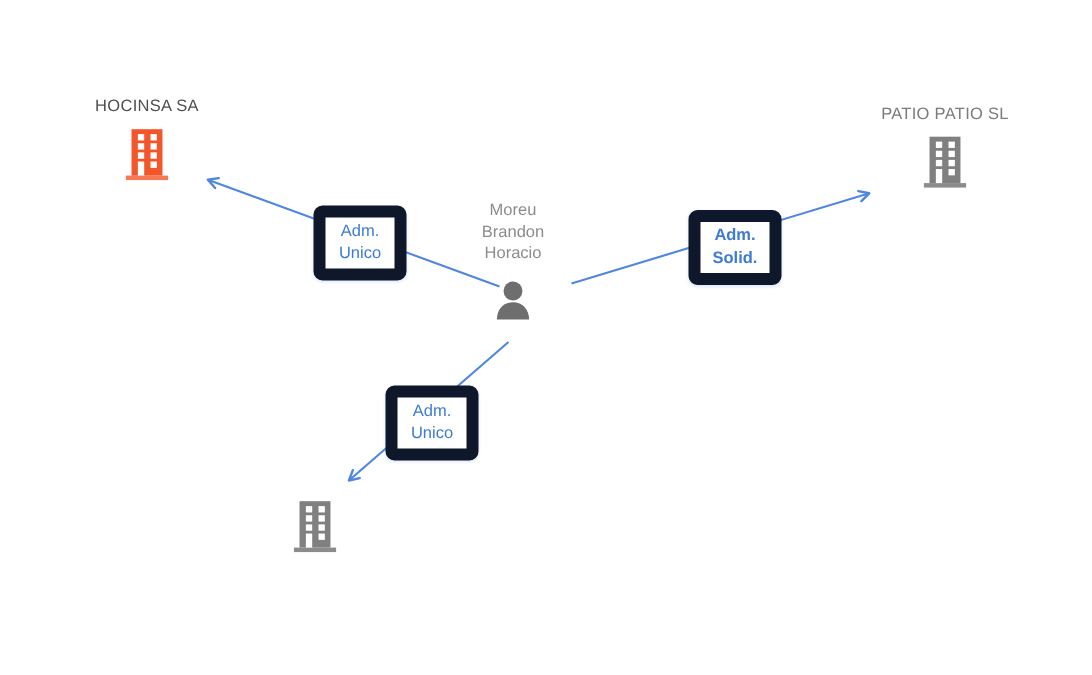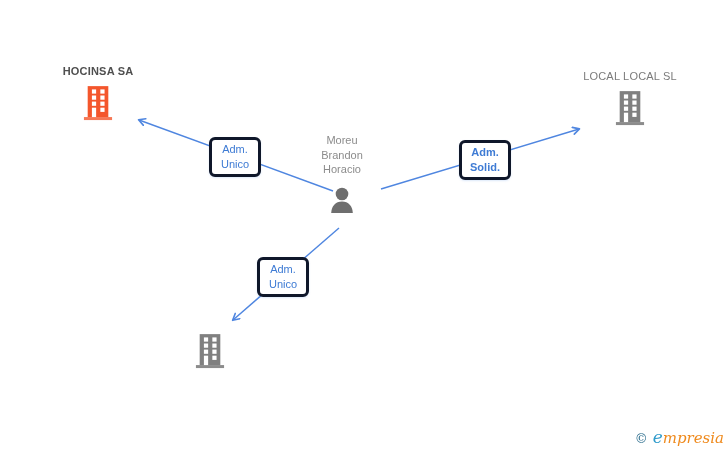--- a/index.html
+++ b/index.html
@@ -29,38 +29,38 @@
     align-items: center;
     text-align: center;
   }
   .node-label {
     font-size: 11px;
     line-height: 14px;
     color: #7b7b7b;
     letter-spacing: 0.2px;
   }
   .node-label.emph {
-    font-weight: bold;
+    font-weight: normal;
     color: #4f4f4f;
   }
   .nowrap { white-space: nowrap; }
   .icon-building { width: 30px; height: 36px; margin-top: 7px; }
   .icon-person  { width: 32px; height: 32px; margin-top: 9px; }
   .person-name {
     font-size: 11px;
     line-height: 14.5px;
     color: #8c8c8c;
     width: 60px;
   }
   .laborbran-label { width: 90px; margin-top: 7px; }
   .edge-label {
     position: absolute;
     z-index: 3;
     background: #ffffff;
-    border: 3px solid #0f172a;
+    border: 8px solid #0f172a;
     border-radius: 6px;
     padding: 2px 7px;
     font-size: 11px;
     line-height: 15px;
     color: #3e7bd4;
     text-align: center;
     width: 32px;
     box-shadow: 0 1px 2px rgba(122,167,236,0.25);
   }
   .footer-logo {
@@ -108,21 +108,21 @@
           <rect x="18.5" y="11" width="4.5" height="4.5"></rect>
         <rect x="9.5" y="17.5" width="4.5" height="4.5"></rect>
           <rect x="18.5" y="17.5" width="4.5" height="4.5"></rect>
         <rect x="18.5" y="24" width="4.5" height="4.5"></rect>
         <rect x="9.5" y="24" width="4.5" height="10"></rect>
       </g>
     </svg>
   </div>
 
   <div class="node" style="left:570px; top:69px; width:120px;">
-    <div class="node-label nowrap">LOCAL LOCAL SL</div>
+    <div class="node-label nowrap">PATIO PATIO SL</div>
     <svg class="icon-building" viewBox="0 0 32 38">
       <g fill="#808080">
         <rect x="1" y="34" width="30" height="3.2" opacity="0.9"></rect>
         <rect x="5" y="1" width="22" height="33"></rect>
       </g>
       <g fill="#ffffff">
         <rect x="9.5" y="4.5" width="4.5" height="4.5"></rect>
           <rect x="18.5" y="4.5" width="4.5" height="4.5"></rect>
         <rect x="9.5" y="11" width="4.5" height="4.5"></rect>
           <rect x="18.5" y="11" width="4.5" height="4.5"></rect>
@@ -162,18 +162,14 @@
       </g>
     </svg>
   </div>
 
   <div class="edge-label" style="left:209px; top:137px;">Adm. Unico</div>
 
   <div class="edge-label" style="left:459px; top:140px;font-weight:bold;">Adm. Solid.</div>
 
   <div class="edge-label" style="left:257px; top:257px;">Adm. Unico</div>
 
-  <div class="footer-logo">
-    <span class="copy">©</span>
-    <span class="brand-e">e</span><span class="brand-rest">mpresia</span>
-  </div>
 
 </div>
 
 </body></html>

